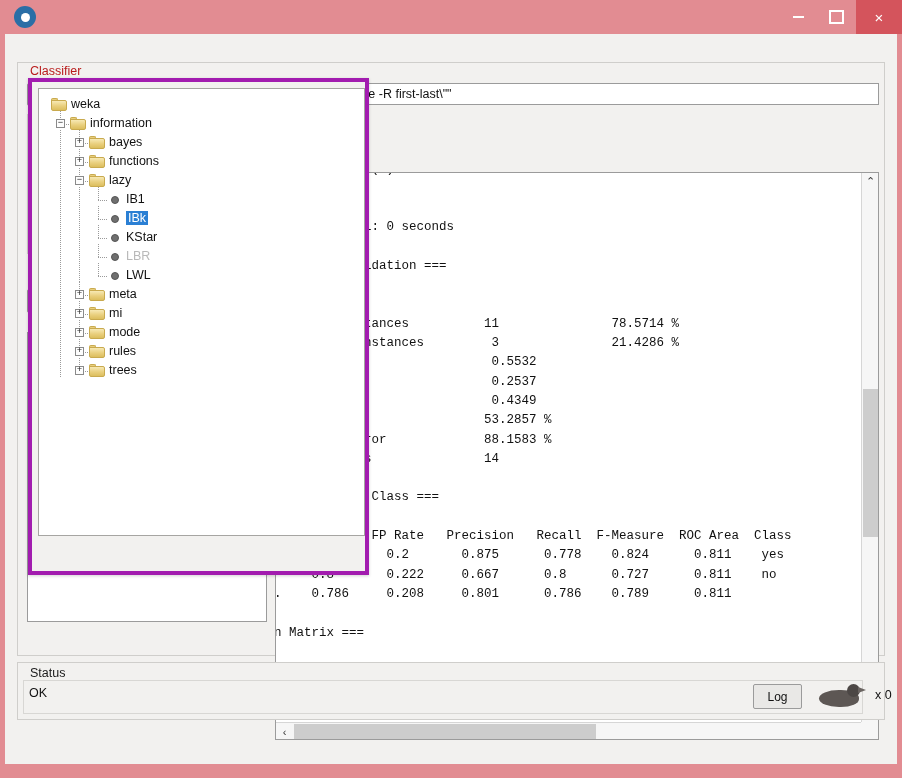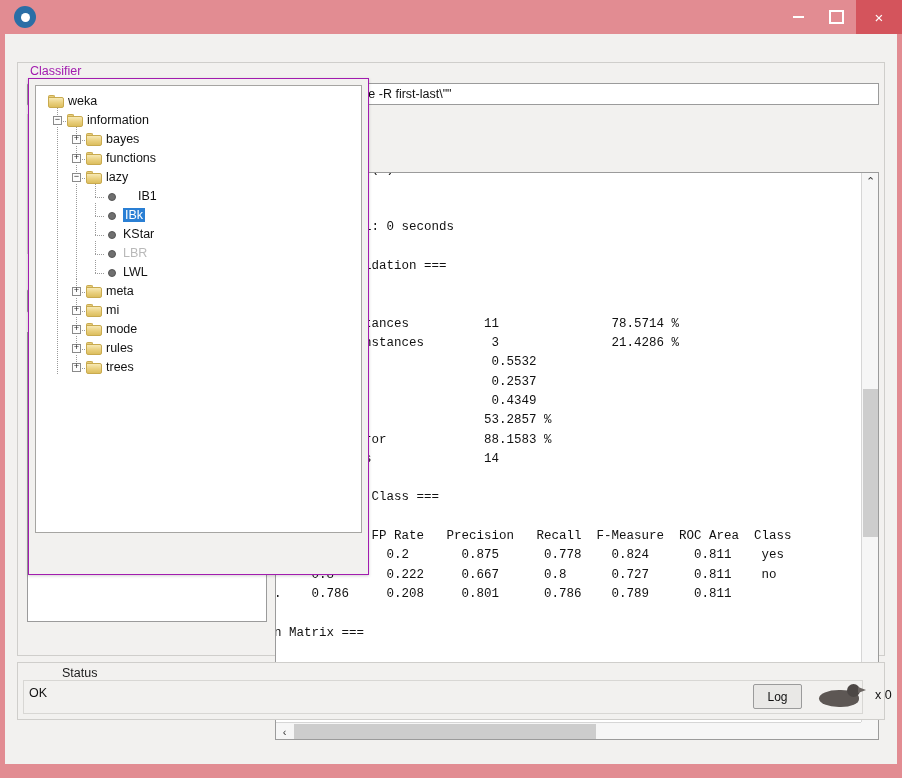--- a/index.html
+++ b/index.html
@@ -41,21 +41,21 @@
     background:#e9e8e6;border:1px solid #a9a9a9;border-bottom:none;
     font-size:12.5px;color:#1a1a1a;display:flex;align-items:center;
     justify-content:center;padding:0 7px;white-space:nowrap;}
   .tab.active{background:#ffffff;height:23px;top:-2px;border-bottom:1px solid #fff;
     z-index:3;font-size:13.5px;}
 
   
   .grp{position:absolute;left:12px;top:28px;width:868px;height:594px;
     border:1px solid #cfcecb;background:#f2f1ef;box-sizing:border-box;}
   .grp-label{position:absolute;left:22px;top:30px;font-size:12.5px;
-    color:#a21caf;background:#f2f1ef;padding:0 3px;z-index:4;}
+    color:#b91c1c;background:#f2f1ef;padding:0 3px;z-index:4;}
 
   
   .choose-btn{position:absolute;left:22px;top:49px;width:62px;height:21px;
     background:#e9e8e6;border:1px solid #9b9b9b;border-radius:2px;
     font-size:12px;display:flex;align-items:center;justify-content:center;}
   .cmdfield{position:absolute;left:90px;top:49px;width:784px;height:22px;
     background:#ffffff;border:1px solid #9b9b9b;box-sizing:border-box;
     font-size:12.5px;color:#111;display:flex;align-items:center;
     padding-left:6px;overflow:hidden;white-space:nowrap;}
 
@@ -106,40 +106,40 @@
   .hsb-right{right:-17px;}
   .hsb-thumb{position:absolute;left:18px;top:1px;width:302px;height:15px;
     background:#cdcdcd;}
   .corner{position:absolute;right:0;bottom:0;width:17px;height:17px;
     background:#f6f6f6;}
 
   
   .statusgrp{position:absolute;left:12px;top:628px;width:868px;height:58px;
     border:1px solid #cfcecb;background:#f2f1ef;box-sizing:border-box;}
   .status-label{position:absolute;left:22px;top:632px;font-size:12.5px;
-    color:#1a1a1a;background:#f2f1ef;padding:0 3px;z-index:4;margin-left:32px;}
+    color:#1a1a1a;background:#f2f1ef;padding:0 3px;z-index:4;}
   .status-inner{position:absolute;left:18px;top:646px;width:840px;height:34px;
     border:1px solid #d8d7d4;background:#f2f1ef;box-sizing:border-box;}
   .status-value{position:absolute;left:24px;top:652px;font-size:12.5px;color:#111;}
   .log-btn{position:absolute;left:748px;top:650px;width:47px;height:23px;
     background:#e9e8e6;border:1px solid #9b9b9b;border-radius:2px;font-size:12px;
     display:flex;align-items:center;justify-content:center;color:#111;}
   .weka-bird{position:absolute;left:812px;top:648px;width:52px;height:28px;}
   .bird-body{position:absolute;left:2px;top:8px;width:40px;height:17px;
     border-radius:50% 45% 45% 50%;background:#5d5754;}
   .bird-head{position:absolute;left:30px;top:2px;width:13px;height:13px;
     border-radius:50%;background:#4c4745;}
   .bird-beak{position:absolute;left:41px;top:5px;width:0;height:0;
     border-left:8px solid #6a6461;border-top:3px solid transparent;
     border-bottom:3px solid transparent;}
   .bird-x{position:absolute;left:57px;top:654px;font-size:12.5px;color:#111;}
 
   
   .dlg{position:absolute;left:28px;top:78px;width:341px;height:497px;
-    background:#f2f1ef;border:1px solid #a21caf;box-sizing:border-box;
+    background:#f2f1ef;border:4px solid #a21caf;box-sizing:border-box;
     box-shadow:0 1px 3px rgba(0,0,0,.18);z-index:20;}
   .dlg-inner{position:absolute;left:6px;top:6px;width:327px;height:448px;
     background:#ffffff;border:1px solid #a6a5a2;box-sizing:border-box;
     overflow:hidden;}
   .dlg-btns{position:absolute;left:0;top:462px;width:339px;height:30px;
     display:flex;align-items:center;justify-content:center;gap:14px;}
   .dlg-btn{background:#e9e8e6;border:1px solid #9b9b9b;border-radius:2px;
     font-size:12.5px;color:#111;height:22px;display:flex;align-items:center;
     justify-content:center;padding:0 12px;}
 
@@ -340,21 +340,21 @@
               <span class="folder" style="left: 42px; top: 3px;">
                 <span class="ft"></span>
                 <span class="fb"></span>
               </span>
               <span class="tlabel" style="left: 62px; top: 2px;">lazy</span>
             </div>
             <div class="tnode" style="height: 19px;">
               <span class="tvert" style="left: 51px; top: -3px; height: 13px;"></span>
               <span class="tdots" style="left: 51px; top: 10px; width: 9px;"></span>
               <span class="leafdot" style="left: 64px; top: 6px;"></span>
-              <span class="tlabel" style="left: 79px; top: 2px; margin-left: 15px;">IB1</span>
+              <span class="tlabel" style="left: 79px; top: 2px;">IB1</span>
             </div>
             <div class="tnode" style="height: 19px;">
               <span class="tvert" style="left: 51px; top: -3px; height: 13px;"></span>
               <span class="tdots" style="left: 51px; top: 10px; width: 9px;"></span>
               <span class="leafdot" style="left: 64px; top: 6px;"></span>
               <span class="tlabel sel" style="left: 79px; top: 2px;">IBk</span>
             </div>
             <div class="tnode" style="height: 19px;">
               <span class="tvert" style="left: 51px; top: -3px; height: 13px;"></span>
               <span class="tdots" style="left: 51px; top: 10px; width: 9px;"></span>

